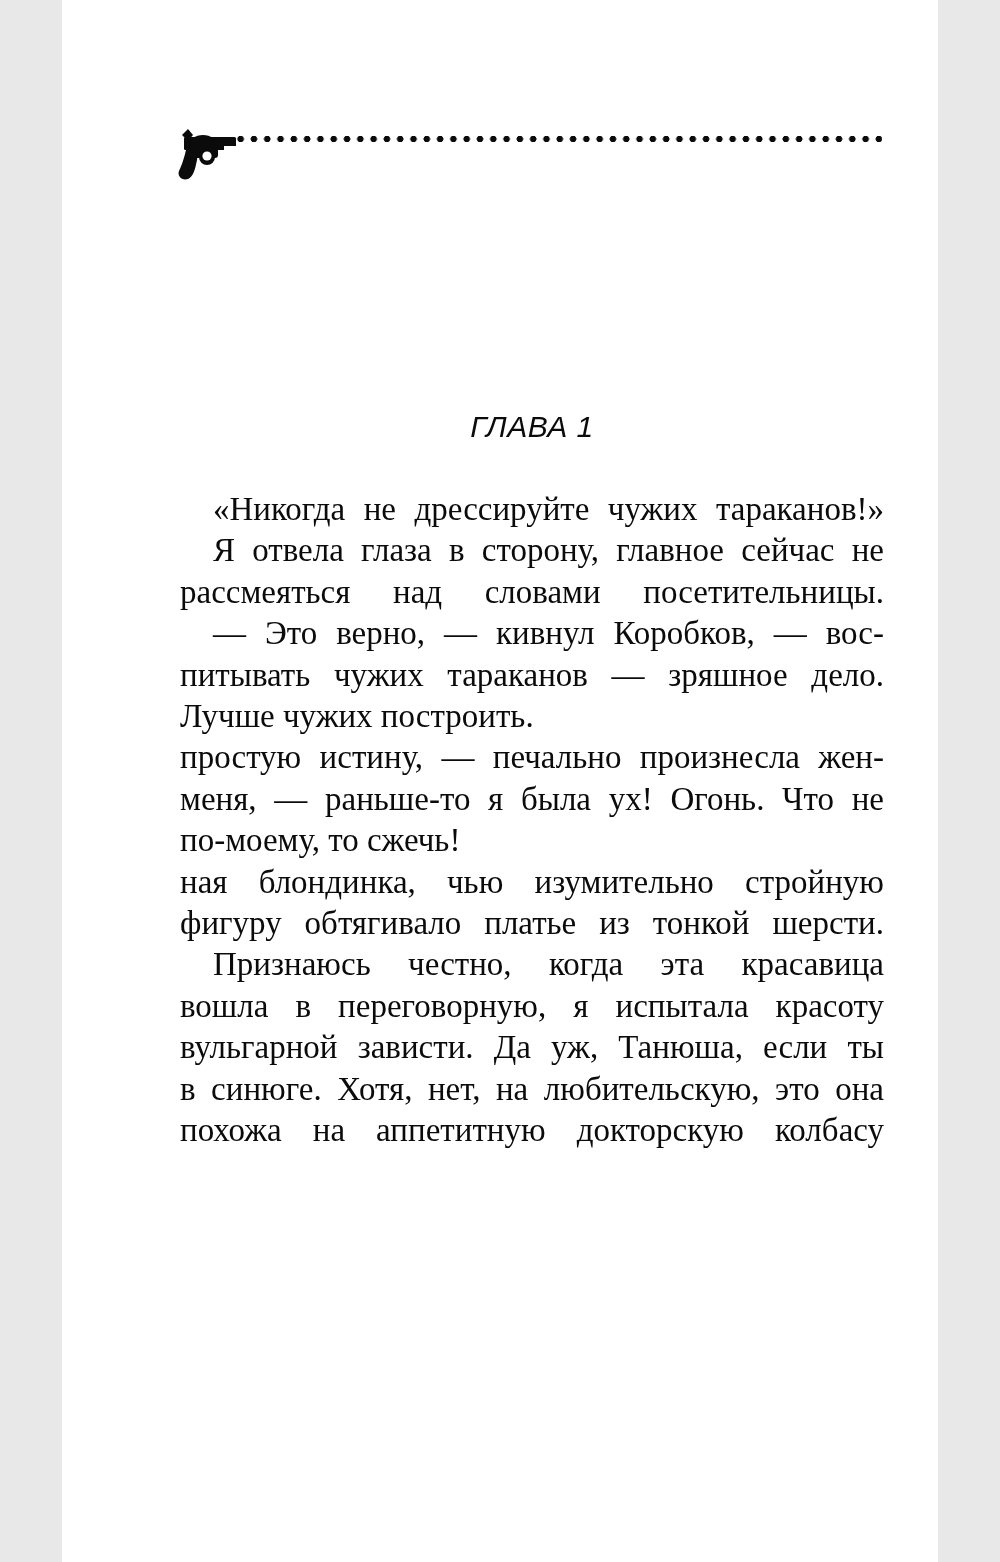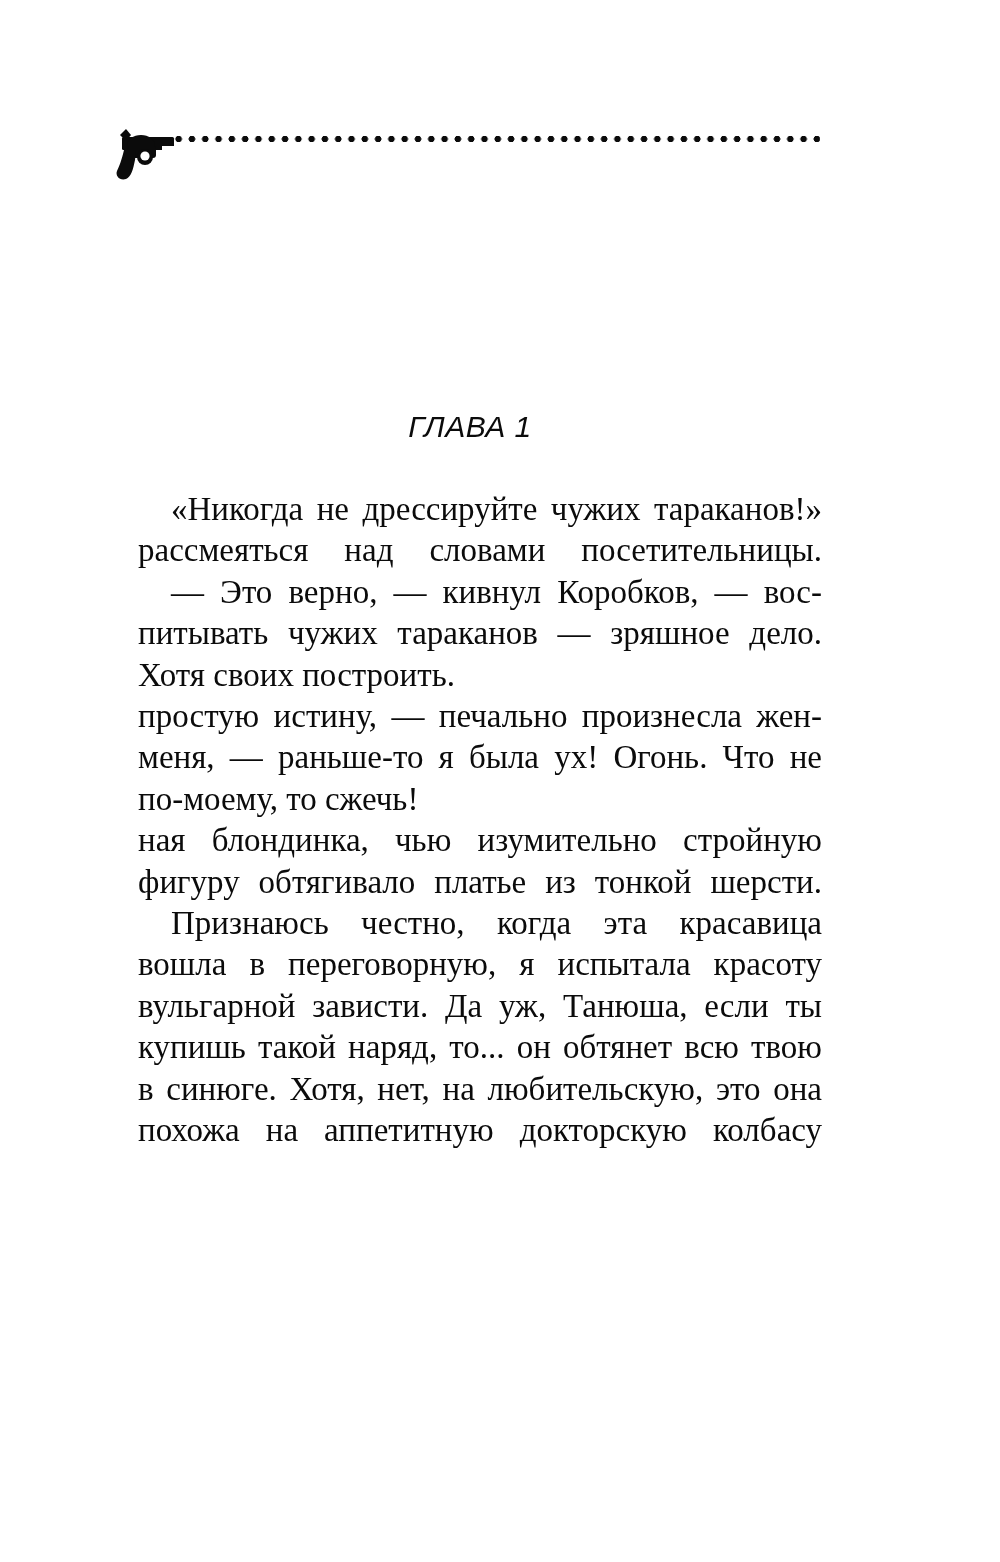--- a/index.html
+++ b/index.html
@@ -1,18 +1,18 @@
 <!DOCTYPE html>
 <html lang="ru"><head>
 <meta charset="utf-8">
 <style>
   html,body{margin:0;padding:0;background:#e8e8e8;}
   .page{
     position:relative;
-    width:1000px;height:1562px;
+    width:876px;height:1562px;
     margin:0 auto;
     background:#ffffff;
     overflow:hidden;
     color:#0b0b0b;
   }
   
   .ornament{position:absolute;left:0;top:0;width:1000px;height:190px;}
   .pistol{position:absolute;left:112px;top:126px;width:68px;height:56px;}
   .dots{
     position:absolute;left:172px;top:135px;width:648px;height:8px;
@@ -28,21 +28,21 @@
     font-size:30px;letter-spacing:0.5px;
     text-align:center;color:#0b0b0b;
   }
   
   .body{
     position:absolute;left:118px;top:489px;width:704px;
     font-family:"Liberation Serif","DejaVu Serif",serif;
     font-size:33px;line-height:41.4px;color:#0b0b0b;
     overflow:hidden;
   }
-  .line{text-align:justify;text-align-last:left;text-justify:inter-word;margin-left:20px;}
+  .line{text-align:justify;text-align-last:left;text-justify:inter-word;}
   .line.fill{text-align-last:justify;}
   .line.first{text-indent:33px;}
 </style>
 </head>
 <body>
 
 <div class="page">
 
   <div class="ornament">
     <svg class="pistol" viewBox="0 0 68 56" xmlns="http://www.w3.org/2000/svg">
@@ -57,30 +57,30 @@
       <rect x="50" y="20" width="12" height="4" fill="#ffffff"></rect>
       <circle cx="33" cy="30" r="4.6" fill="#ffffff"></circle>
     </svg>
     <div class="dots"></div>
   </div>
 
   <h1 class="title">ГЛАВА 1</h1>
 
   <div class="body">
       <div class="line fill first">«Никогда не дрессируйте чужих тараканов!»</div>
+      <div class="line fill first">Я отвела глаза в сторону, главное сейчас не</div>
       <div class="line fill">рассмеяться над словами посетительницы.</div>
       <div class="line fill first">— Это верно, — кивнул Коробков, — вос-</div>
       <div class="line fill">питывать чужих тараканов — зряшное дело.</div>
-      <div class="line">Хотя своих построить.</div>
+      <div class="line">Лучше чужих построить.</div>
       <div class="line fill">простую истину, — печально произнесла жен-</div>
       <div class="line fill">меня, — раньше-то я была ух! Огонь. Что не</div>
       <div class="line">по-моему, то сжечь!</div>
       <div class="line fill">ная блондинка, чью изумительно стройную</div>
       <div class="line fill">фигуру обтягивало платье из тонкой шерсти.</div>
       <div class="line fill first">Признаюсь честно, когда эта красавица</div>
       <div class="line fill">вошла в переговорную, я испытала красоту</div>
       <div class="line fill">вульгарной зависти. Да уж, Танюша, если ты</div>
-      <div class="line fill">купишь такой наряд, то... он обтянет всю твою</div>
       <div class="line fill">в синюге. Хотя, нет, на любительскую, это она</div>
       <div class="line fill">похожа на аппетитную докторскую колбасу</div>
     </div>
 
 </div>
 
 </body></html>

